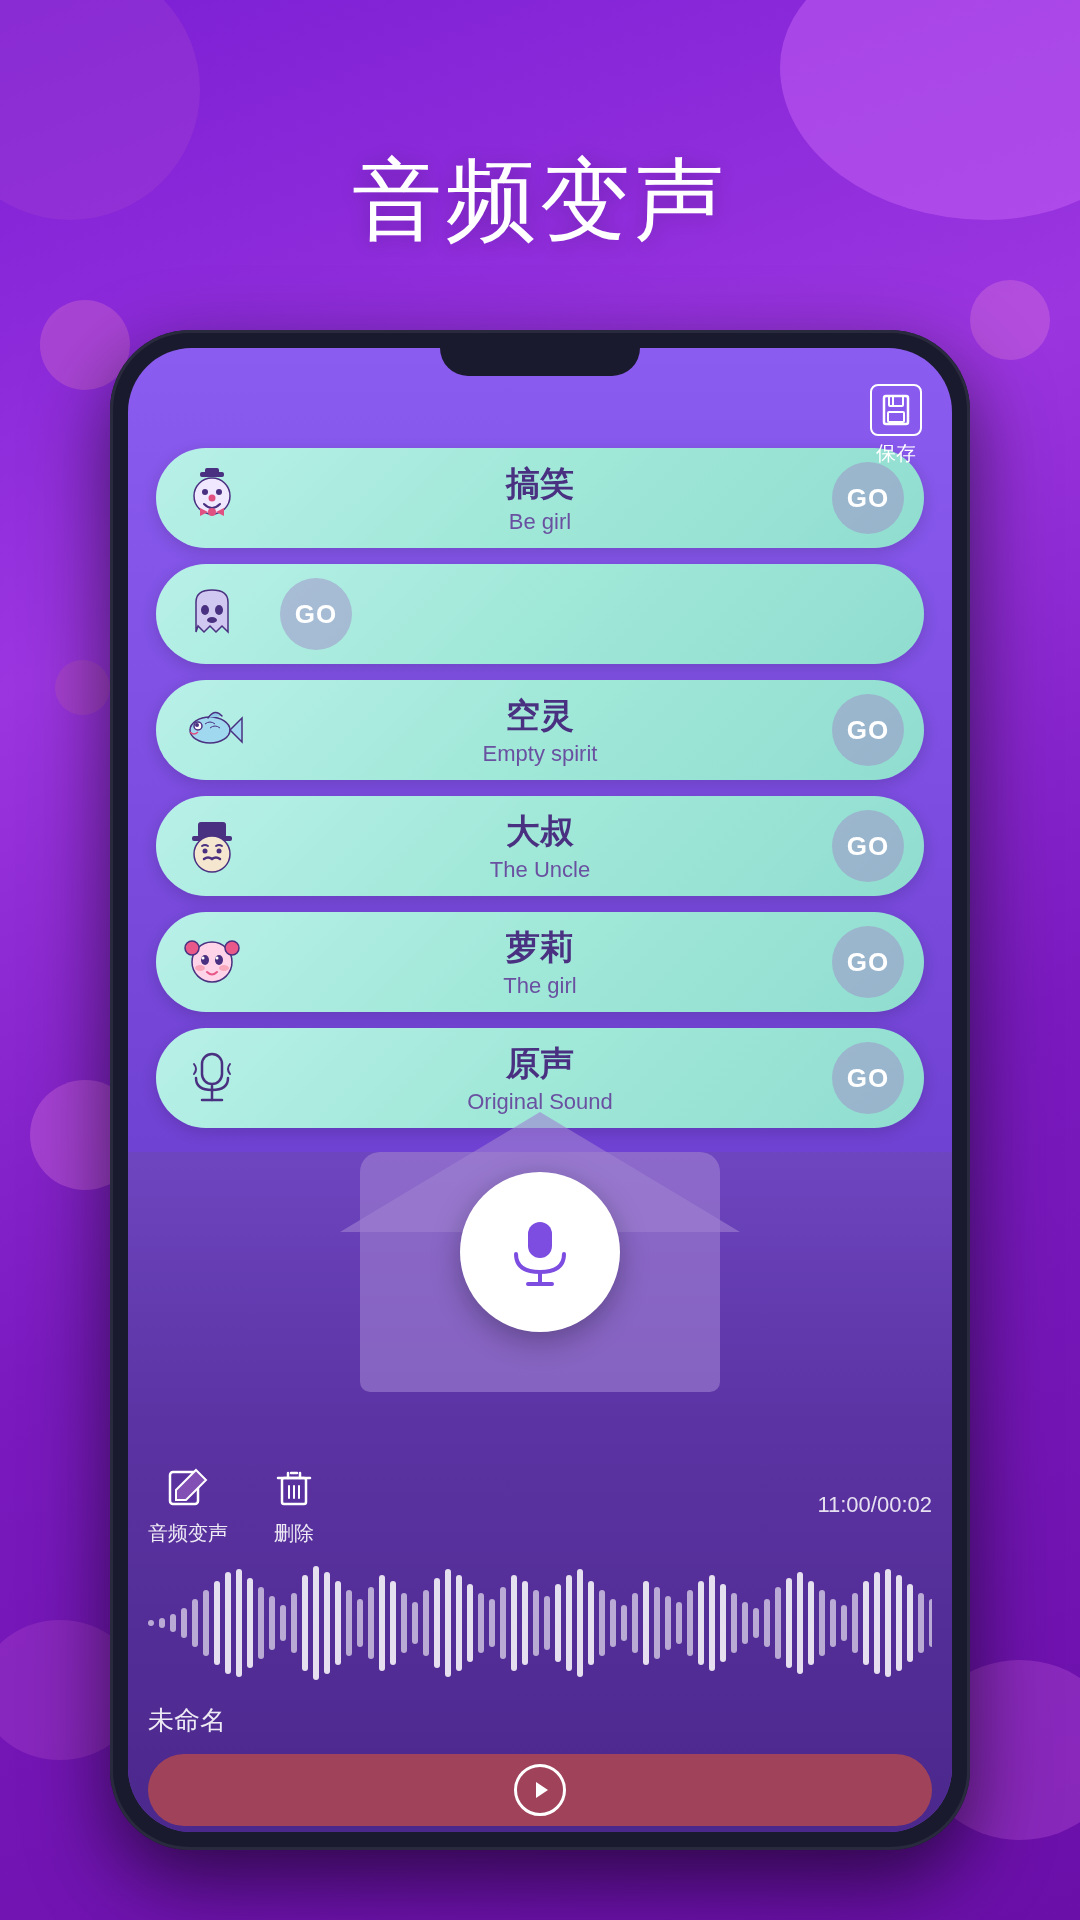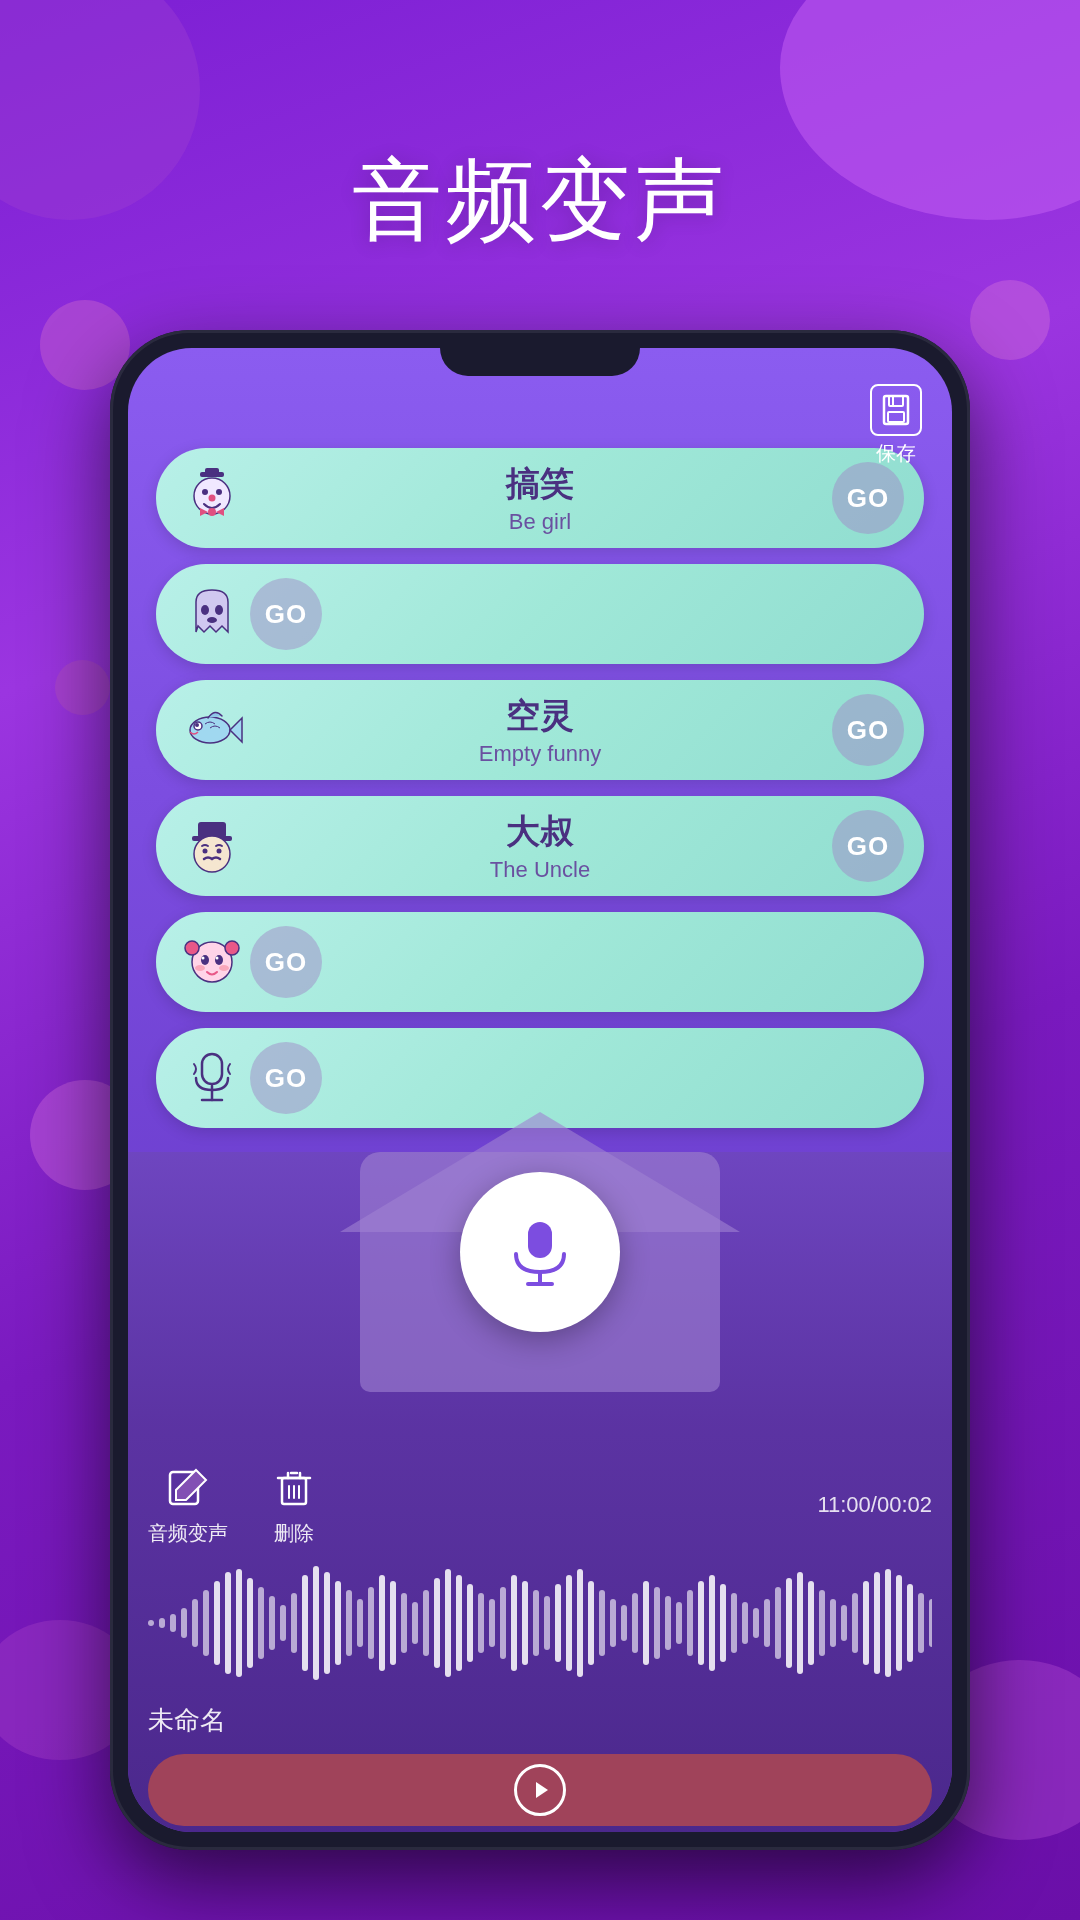--- a/index.html
+++ b/index.html
@@ -153,21 +153,21 @@
       gap: 16px;
     }
 
     .effect-item {
       background: linear-gradient(135deg, #b8f0e8 0%, #a0e8d8 50%, #90ddd0 100%);
       border-radius: 50px;
       height: 100px;
       display: flex;
       align-items: center;
       padding: 0 20px;
-      gap: 2px;
+      gap: 32px;
       cursor: pointer;
       box-shadow: 0 4px 15px rgba(0,0,0,0.15);
     }
 
     .effect-icon {
       width: 72px;
       height: 72px;
       display: flex;
       align-items: center;
       justify-content: center;
@@ -446,21 +446,21 @@
             <path d="M28 20 Q35 10 42 18" stroke="#4a3080" stroke-width="1.5" fill="#90c8e8" stroke-linecap="round"></path>
 
             <path d="M10 34 Q14 38 18 34" stroke="#e05080" stroke-width="1.5" fill="none"></path>
 
             <path d="M25 26 Q30 22 35 26" stroke="#4a3080" stroke-width="1" fill="none"></path>
             <path d="M30 30 Q35 26 40 30" stroke="#4a3080" stroke-width="1" fill="none"></path>
           </svg>
         </div>
         <div class="effect-text">
           <span class="effect-name-zh">空灵</span>
-          <span class="effect-name-en">Empty funny</span>
+          <span class="effect-name-en">Empty spirit</span>
         </div>
         <div class="go-btn">GO</div>
       </div>
 
       <div class="effect-item">
         <div class="effect-icon">
           <svg viewBox="0 0 64 64" fill="none">
 
             <rect x="12" y="22" width="40" height="5" rx="2" fill="#4a3080"></rect>
 
@@ -498,37 +498,45 @@
 
             <circle cx="23" cy="28" r="1.5" fill="white"></circle>
             <circle cx="37" cy="28" r="1.5" fill="white"></circle>
 
             <ellipse cx="20" cy="38" rx="5" ry="3" fill="rgba(240,100,120,0.4)"></ellipse>
             <ellipse cx="44" cy="38" rx="5" ry="3" fill="rgba(240,100,120,0.4)"></ellipse>
 
             <path d="M27 42 Q32 47 37 42" stroke="#e85888" stroke-width="2" fill="none" stroke-linecap="round"></path>
           </svg>
         </div>
+        <div class="effect-text">
+          <span class="effect-name-zh">萝莉</span>
+          <span class="effect-name-en">The girl</span>
+        </div>
         <div class="go-btn">GO</div>
       </div>
 
       <div class="effect-item">
         <div class="effect-icon">
           <svg viewBox="0 0 64 64" fill="none">
 
             <rect x="22" y="8" width="20" height="30" rx="10" fill="none" stroke="#4a3080" stroke-width="2.5"></rect>
 
             <path d="M32 40 L32 54" stroke="#4a3080" stroke-width="2.5" stroke-linecap="round"></path>
             <path d="M22 54 L42 54" stroke="#4a3080" stroke-width="2.5" stroke-linecap="round"></path>
 
             <path d="M14 28 Q18 23 14 18" stroke="#4a3080" stroke-width="2" fill="none" stroke-linecap="round"></path>
             <path d="M50 28 Q46 23 50 18" stroke="#4a3080" stroke-width="2" fill="none" stroke-linecap="round"></path>
 
             <path d="M16 32 Q16 44 32 44 Q48 44 48 32" stroke="#4a3080" stroke-width="2.5" fill="none" stroke-linecap="round"></path>
           </svg>
+        </div>
+        <div class="effect-text">
+          <span class="effect-name-zh">原声</span>
+          <span class="effect-name-en">Original Sound</span>
         </div>
         <div class="go-btn">GO</div>
       </div>
 
     </div>
 
     <div class="bottom-area">
 
       <div class="mic-house">
         <div class="house-roof"></div>

